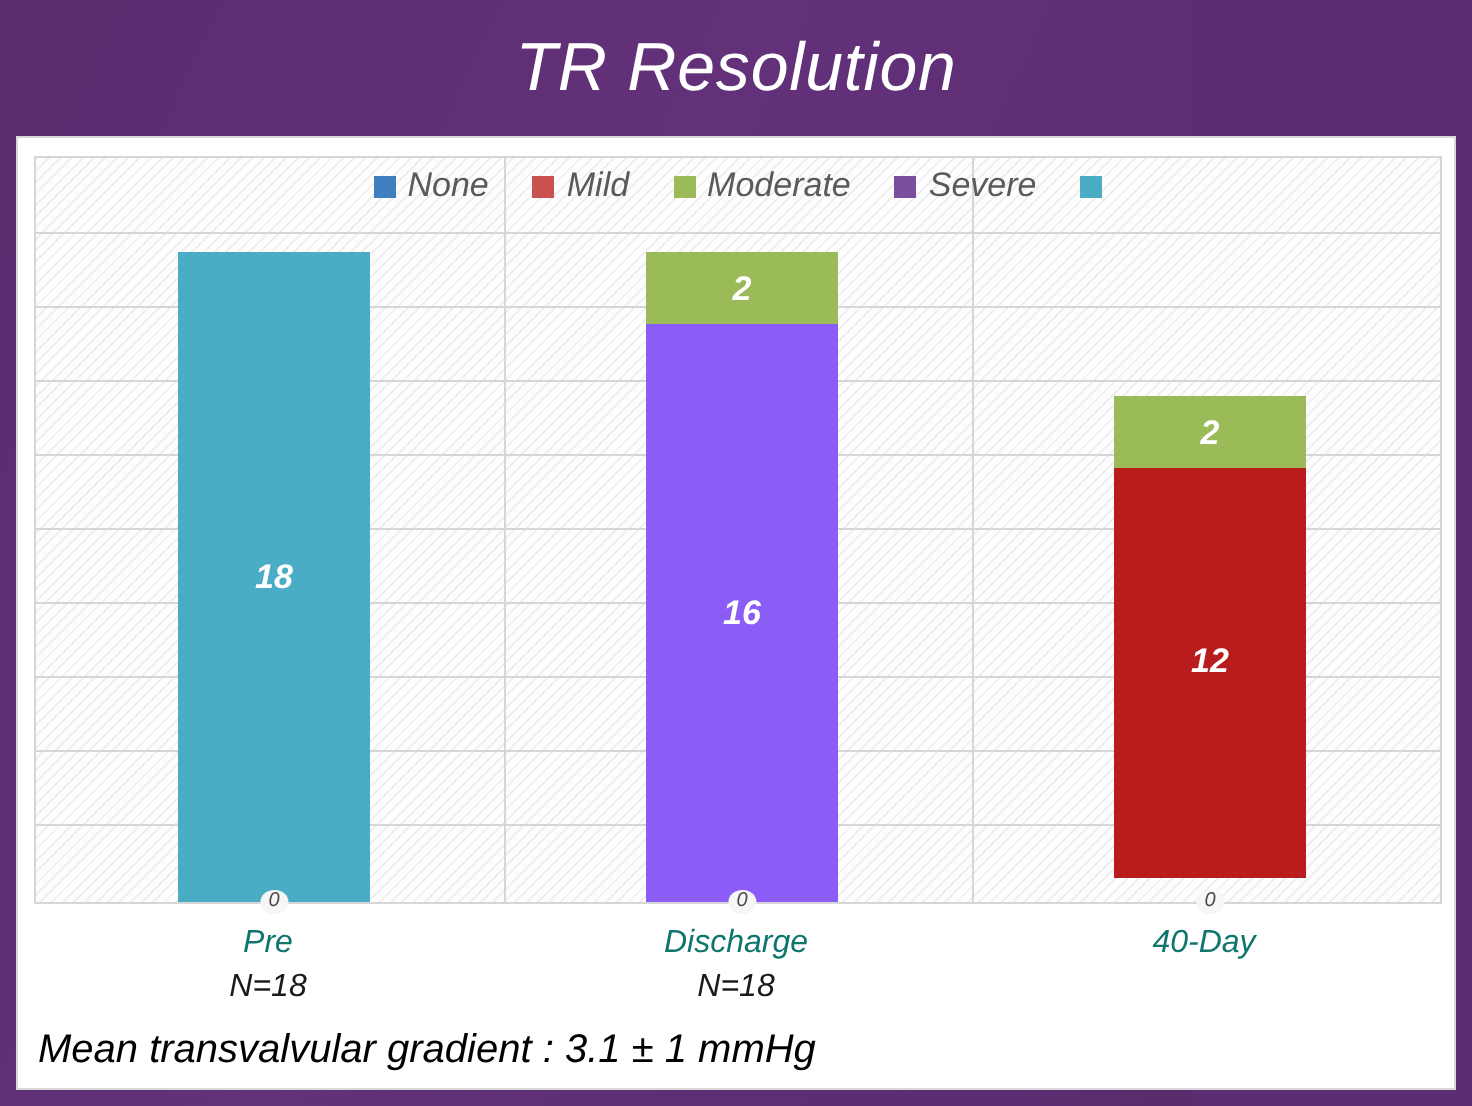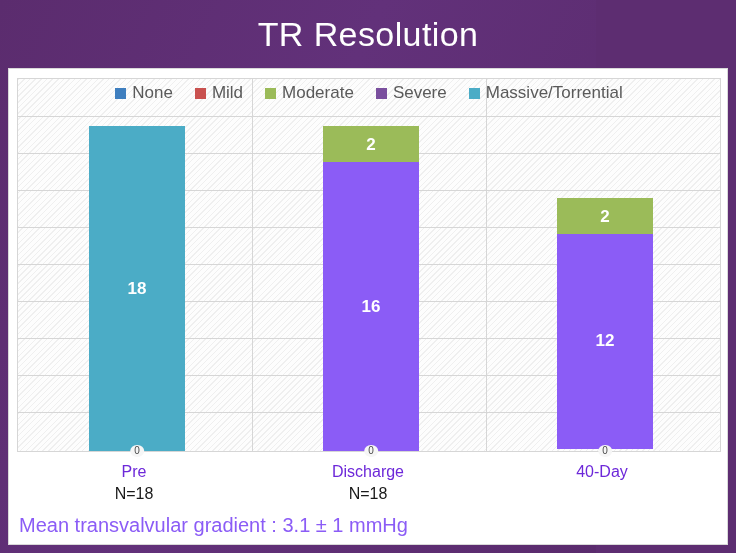--- a/index.html
+++ b/index.html
@@ -14,20 +14,21 @@
     background: #5d2d71;
   }
 
   
   #slide {
     position: relative;
     width: 596px;
     height: 553px;
     background: linear-gradient(115deg, #5b2c6e 0%, #62317a 45%, #5a2b6d 100%);
     box-sizing: border-box;
+    font-style: italic;
   }
 
   
   #slide-title {
     position: absolute;
     left: 0;
     top: 8px;
     width: 736px;
     height: 52px;
     line-height: 52px;
@@ -175,36 +176,36 @@
     width: 704px;
     height: 60px;
   }
   .cat-cell {
     position: absolute;
     top: 0;
     text-align: center;
   }
   .cat-name {
     font-size: 16px;
-    color: #6d28d9;
+    color: #0f766e;
     line-height: 22px;
   }
   .cat-n {
     font-size: 16px;
     color: #1a1a1a;
     line-height: 22px;
   }
 
   
   #caption {
     position: absolute;
     left: 10px;
     bottom: 7px;
     font-size: 20px;
-    color: #8b5cf6;
+    color: #000000;
     white-space: nowrap;
   }
 </style>
 </head>
 <body>
 
 <div id="slide">
 
   <div id="slide-title">TR Resolution</div>
 
@@ -238,21 +239,20 @@
         <div class="legend-item">
           <span class="legend-swatch" style="background:#9bbb59"></span>
           <span>Moderate</span>
         </div>
         <div class="legend-item">
           <span class="legend-swatch" style="background:#7a4f9e"></span>
           <span>Severe</span>
         </div>
         <div class="legend-item">
           <span class="legend-swatch" style="background:#4bacc6"></span>
-          <span>Massive/Torrential</span>
         </div>
       </div>
 
       <div id="bars-layer">
 
         <div class="bar-group" style="left:71px; width:96px; height:325px;margin-top:15px;">
           <div class="bar-seg" style="background:#4bacc6; bottom:0; height:325px;">
             <span class="seg-label">18</span>
           </div>
           <div class="zero-label">0</div>
@@ -262,21 +262,21 @@
           <div class="bar-seg" style="background:#8b5cf6; bottom:0; height:289px;">
             <span class="seg-label">16</span>
           </div>
           <div class="bar-seg" style="background:#9bbb59; bottom:289px; height:36px;">
             <span class="seg-label">2</span>
           </div>
           <div class="zero-label">0</div>
         </div>
 
         <div class="bar-group" style="left:539px; width:96px; height:253px;">
-          <div class="bar-seg" style="background:#8b5cf6; bottom:2px; height:217px;">
+          <div class="bar-seg" style="background:#b91c1c; bottom:12px; height:217px;">
             <span class="seg-label">12</span>
           </div>
           <div class="bar-seg" style="background:#9bbb59; bottom:217px; height:36px;">
             <span class="seg-label">2</span>
           </div>
           <div class="zero-label">0</div>
         </div>
 
       </div>
     </div>

